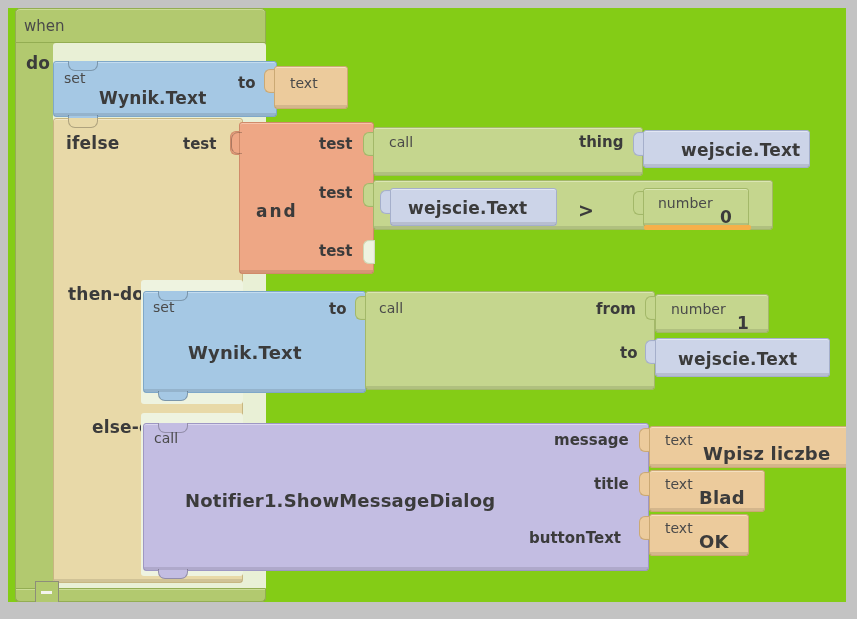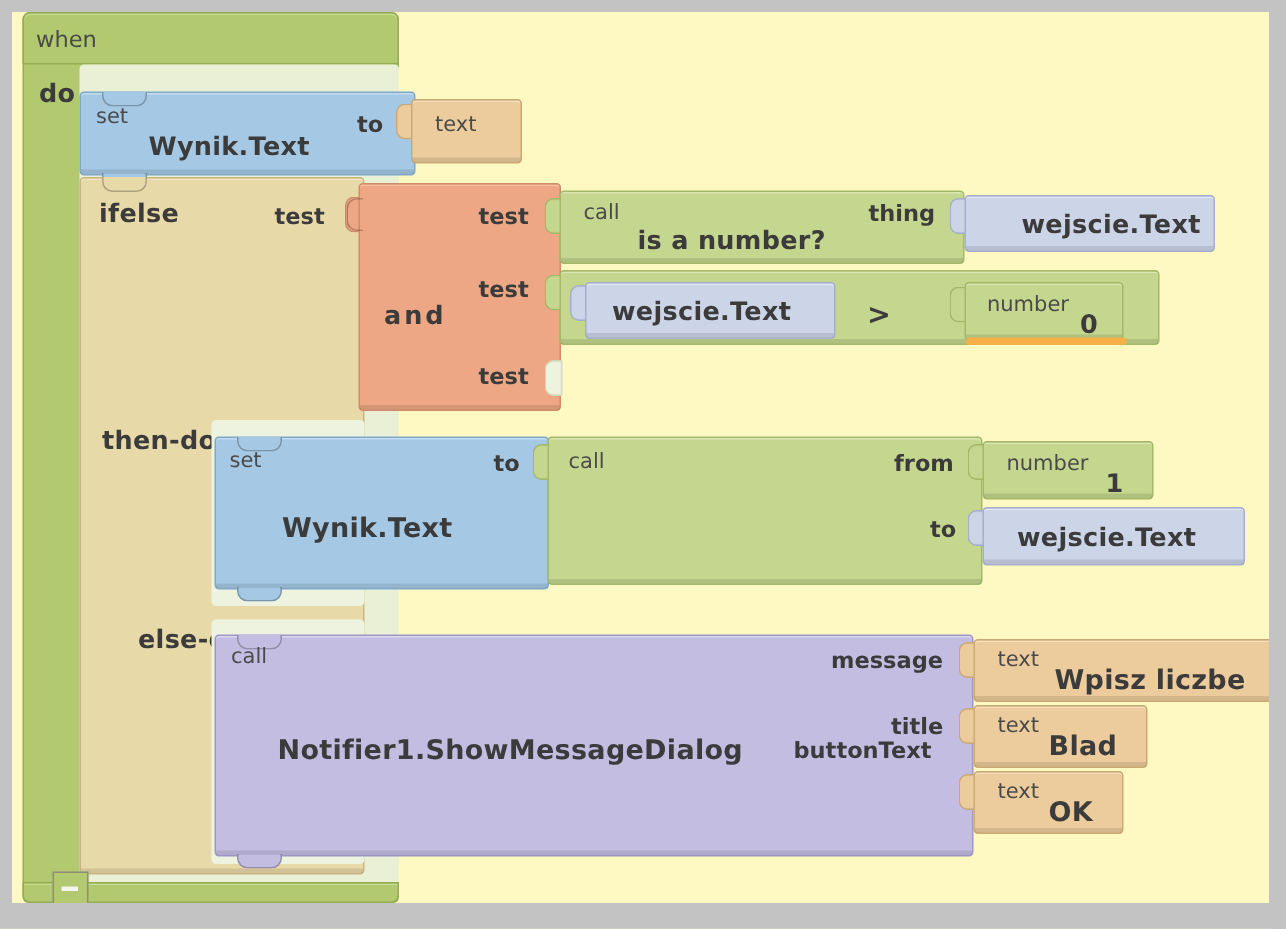--- a/index.html
+++ b/index.html
@@ -15,21 +15,21 @@
     background: #c3c3c3;
     overflow: hidden;
   }
   
   #canvas {
     position: absolute;
     left: 8px;
     top: 8px;
     width: 838px;
     height: 594px;
-    background: #fef9c3;
+    background: #84cc16;
     overflow: hidden;
   }
 
   
   .blk {
     position: absolute;
     box-sizing: border-box;
     border-radius: 3px;
   }
   .lbl {
@@ -191,21 +191,20 @@
     <div class="lbl lbl-mid" style="left:311px; top:236px;">test</div>
 
     <div class="plug" style="left:355px; top:124px; background:#c5d68e; border:1px solid #a3b869; border-right:none;"></div>
     <div class="plug" style="left:355px; top:175px; background:#c5d68e; border:1px solid #a3b869; border-right:none;"></div>
     <div class="plug" style="left:355px; top:232px; background:#eef3e0; border:1px solid #cfd9b5; border-right:none;"></div>
 
     <div class="blk c-math" style="left:365px; top:119px; width:270px; height:49px;">
       <div class="shade"></div>
     </div>
     <div class="lbl lbl-small" style="left:381px; top:127px;">call</div>
-    <div class="lbl lbl-bold" style="left:417px; top:145px;">is a number?</div>
     <div class="lbl lbl-mid" style="left:571px; top:127px;">thing</div>
     <div class="plug" style="left:625px; top:124px; background:#ccd4e8; border:1px solid #a5afcb; border-right:none;"></div>
     <div class="blk c-getter" style="left:635px; top:122px; width:167px; height:38px;">
       <div class="shade"></div>
     </div>
     <div class="lbl lbl-bold" style="left:673px; top:134px;">wejscie.Text</div>
 
     <div class="blk c-math" style="left:365px; top:172px; width:400px; height:50px;">
       <div class="shade"></div>
     </div>
@@ -269,21 +268,21 @@
     <div class="lbl lbl-bold" style="left:695px; top:437px; font-size:18px;">Wpisz liczbe</div>
 
     <div class="lbl lbl-mid" style="left:586px; top:469px;">title</div>
     <div class="plug" style="left:631px; top:464px; background:#eccb9c; border:1px solid #cba974; border-right:none;"></div>
     <div class="blk c-text" style="left:641px; top:462px; width:116px; height:42px;">
       <div class="shade"></div>
     </div>
     <div class="lbl lbl-small" style="left:657px; top:469px;">text</div>
     <div class="lbl lbl-bold" style="left:691px; top:481px; font-size:18px;">Blad</div>
 
-    <div class="lbl lbl-mid" style="left:521px; top:485px;">buttonText</div>
+    <div class="lbl lbl-mid" style="left:521px; top:523px;">buttonText</div>
     <div class="plug" style="left:631px; top:508px; background:#eccb9c; border:1px solid #cba974; border-right:none;"></div>
     <div class="blk c-text" style="left:641px; top:506px; width:100px; height:42px;">
       <div class="shade"></div>
     </div>
     <div class="lbl lbl-small" style="left:657px; top:513px;">text</div>
     <div class="lbl lbl-bold" style="left:691px; top:525px; font-size:18px;">OK</div>
 
   </div>
 </div>
 

